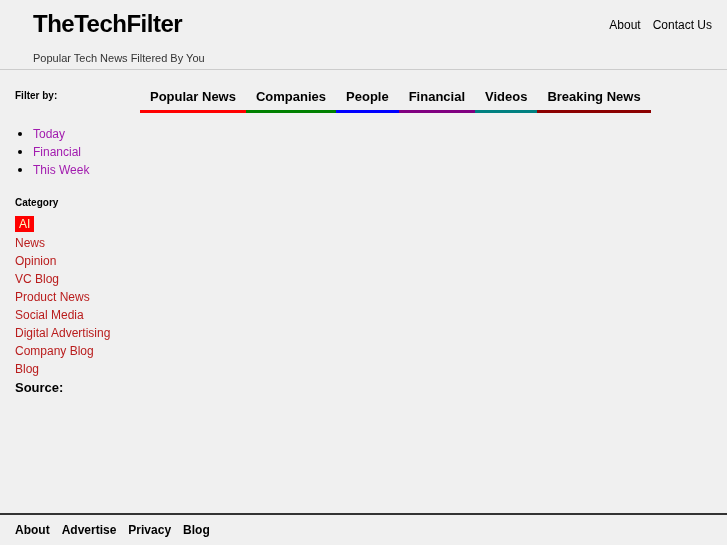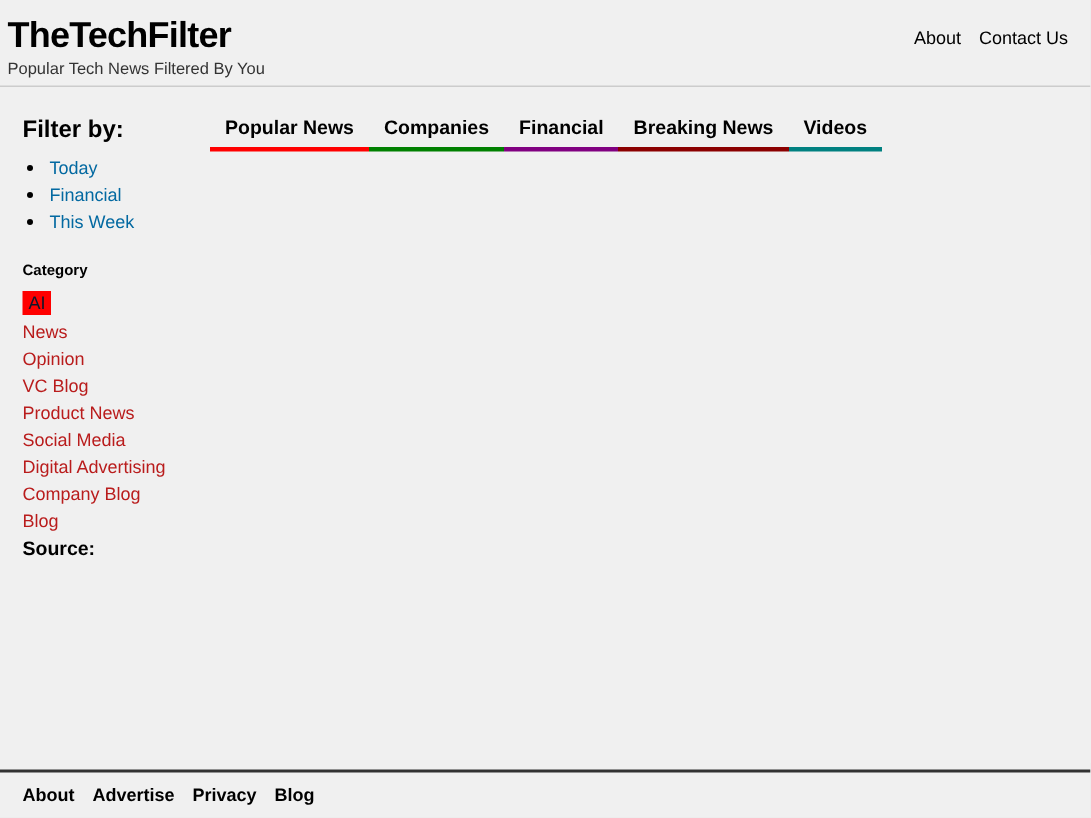--- a/index.html
+++ b/index.html
@@ -12,37 +12,37 @@
     .page-wrapper {
       background: #f0f0f0;
       min-height: 545px;
       max-width: 727px;
       margin: 0 auto;
       position: relative;
     }
     
     .header {
       background: #f0f0f0;
-      padding: 10px 15px 5px 5px;
+      padding: 10px 15px 5px 33px;
       border-bottom: 1px solid #ccc;
       display: flex;
       justify-content: space-between;
       align-items: flex-start;
     }
     .header-left {}
     .site-title {
       font-size: 24px;
       font-weight: bold;
       color: #000;
       letter-spacing: -0.5px;
     }
     .site-tagline {
       font-size: 11px;
       color: #333;
-      margin-top: 2px;
+      margin-top: 14px;
     }
     .header-nav {
       display: flex;
       gap: 12px;
       font-size: 12px;
       margin-top: 8px;
     }
     .header-nav a {
       color: #000;
       text-decoration: none;
@@ -52,51 +52,51 @@
       display: flex;
       padding: 10px 0;
     }
     
     .sidebar {
       width: 130px;
       min-width: 130px;
       padding: 10px 15px;
     }
     .filter-by-label {
-      font-size: 16px;
-      font-weight: bold;
-      margin-bottom: 8px;
+      font-size: 10px;
+      font-weight: bold;
+      margin-bottom: 25px;
     }
     .filter-list {
       list-style: disc;
       padding-left: 18px;
       margin-bottom: 20px;
     }
     .filter-list li {
       margin-bottom: 3px;
     }
     .filter-list a {
-      color: #0369a1;
+      color: #a21caf;
       text-decoration: none;
       font-size: 12px;
     }
     .category-label {
       font-size: 10px;
       font-weight: bold;
       margin-bottom: 8px;
     }
     .category-item {
       font-size: 12px;
       color: #b91c1c;
       margin-bottom: 4px;
       cursor: pointer;
     }
     .category-item.active {
       background: red;
-      color: #0f172a;
+      color: #fef9c3;
       padding: 1px 4px;
       display: inline-block;
     }
     .source-label {
       font-size: 13px;
       font-weight: bold;
       margin-top: 0;
     }
     
     .content-area {
@@ -183,23 +183,24 @@
       <div class="category-item">Digital Advertising</div>
       <div class="category-item">Company Blog</div>
       <div class="category-item">Blog</div>
       <div class="source-label">Source:</div>
     </div>
 
     <div class="content-area">
       <div class="tab-nav">
         <a class="tab-item active-red">Popular News</a>
         <a class="tab-item active-green">Companies</a>
+        <a class="tab-item active-blue">People</a>
         <a class="tab-item active-purple">Financial</a>
+        <a class="tab-item active-teal">Videos</a>
         <a class="tab-item active-darkred">Breaking News</a>
-        <a class="tab-item active-teal">Videos</a>
       </div>
     </div>
   </div>
 
   <div class="footer">
     <a>About</a>
     <a>Advertise</a>
     <a>Privacy</a>
     <a>Blog</a>
   </div>

